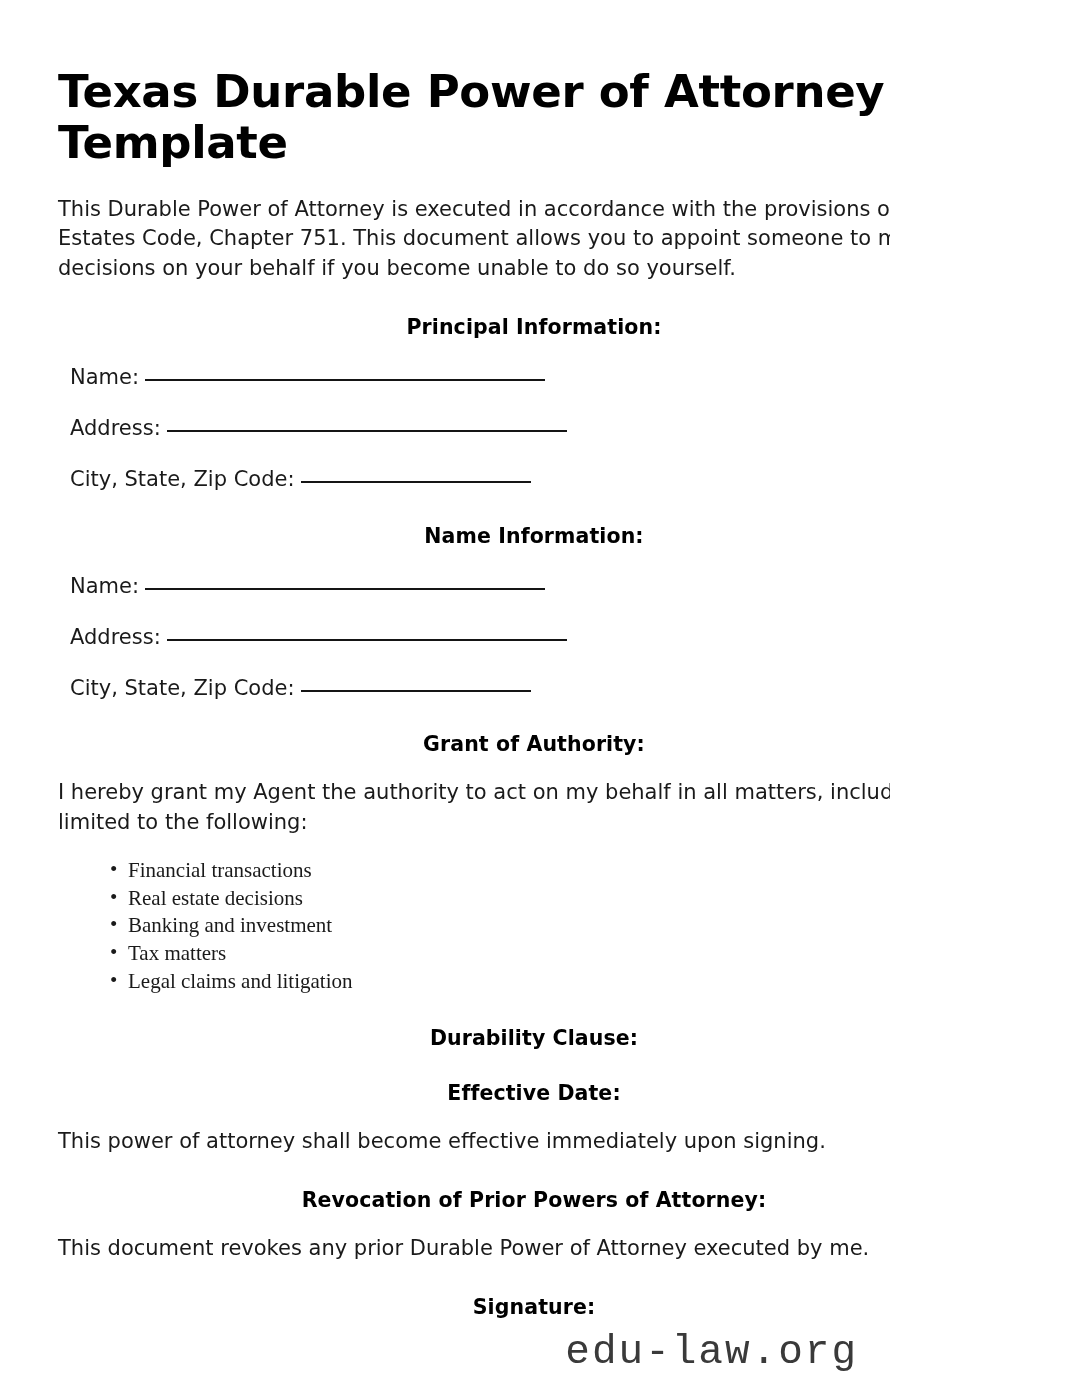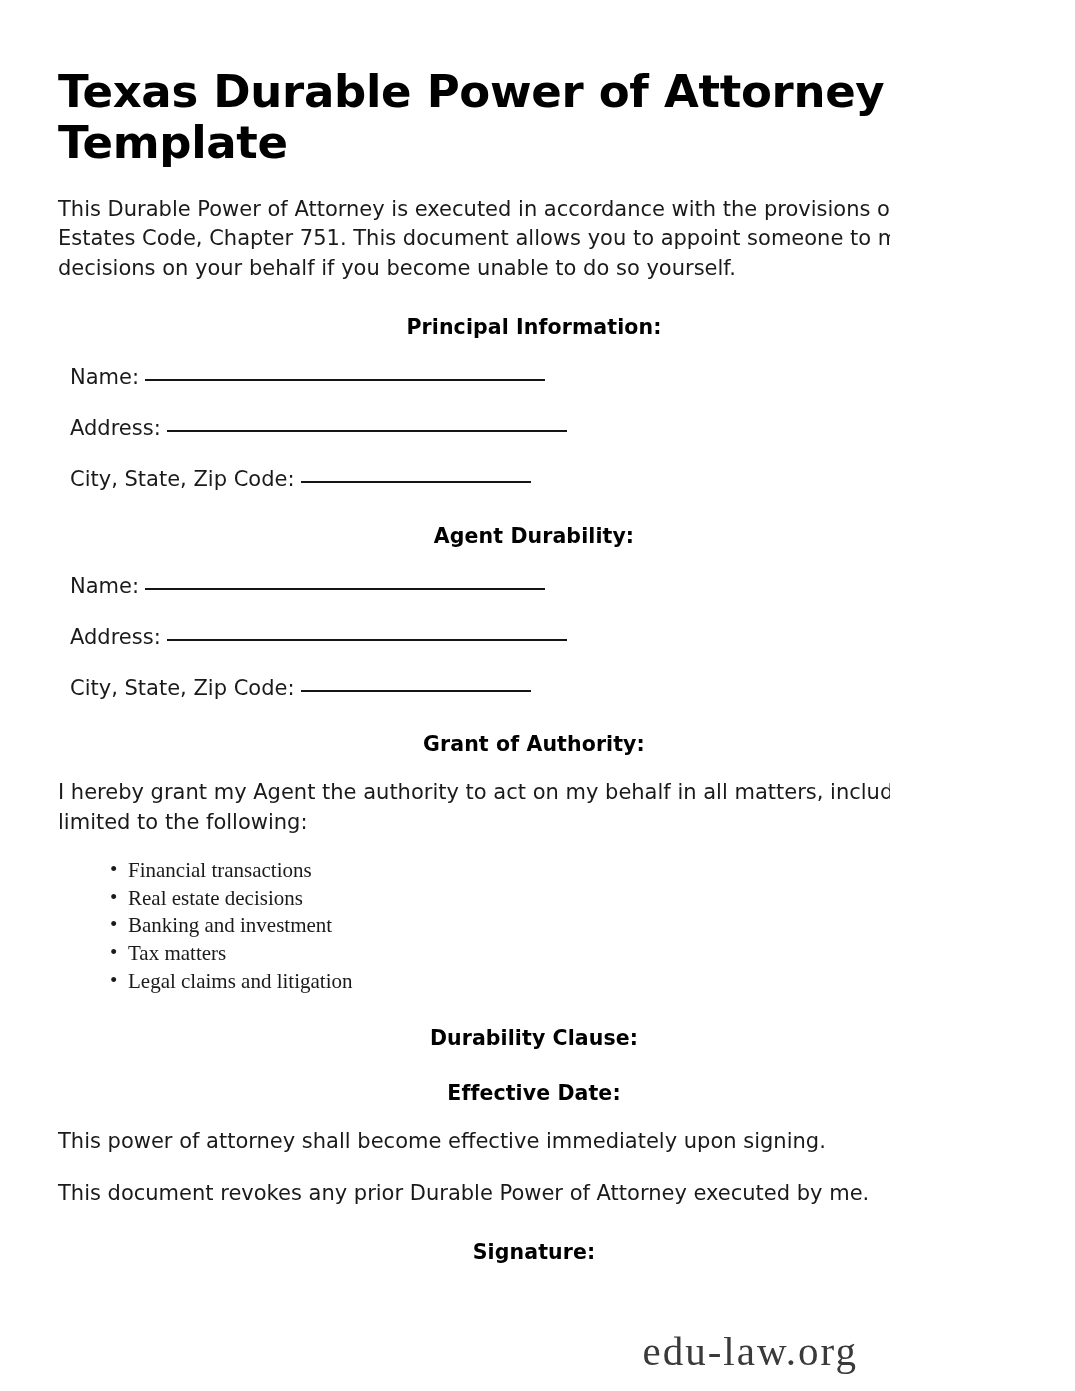--- a/index.html
+++ b/index.html
@@ -98,21 +98,21 @@
     left: 0;
     top: -1px;
     font-size: 21px;
     line-height: 1.23;
     color: #1a1a1a;
   }
   .watermark {
     position: absolute;
     right: 32px;
     bottom: 16px;
-    font-family: Liberation Serif, serif;
+    font-family: Liberation Mono, monospace;
     font-size: 41px;
     letter-spacing: 2px;
     color: #3a3a3a;
     white-space: nowrap;
     text-align: center;
   }
 </style>
 </head>
 <body>
 
@@ -130,21 +130,21 @@
     </div>
 
     <div class="field-row">
       <span class="field-label">Address:</span><span class="blank-line blank-long"></span>
     </div>
 
     <div class="field-row">
       <span class="field-label">City, State, Zip Code:</span><span class="blank-line blank-short"></span>
     </div>
 
-    <h2 class="section-heading">Agent Durability:</h2>
+    <h2 class="section-heading">Name Information:</h2>
 
     <div class="field-row">
       <span class="field-label">Name:</span><span class="blank-line blank-long"></span>
     </div>
 
     <div class="field-row">
       <span class="field-label">Address:</span><span class="blank-line blank-long"></span>
     </div>
 
     <div class="field-row">
@@ -163,20 +163,21 @@
       <li>Legal claims and litigation</li>
     </ul>
 
     <h2 class="section-heading">Durability Clause:</h2>
 
 
     <h2 class="section-heading">Effective Date:</h2>
 
     <p class="body-text">This power of attorney shall become effective immediately upon signing.</p>
 
+    <h2 class="section-heading">Revocation of Prior Powers of Attorney:</h2>
 
     <p class="body-text">This document revokes any prior Durable Power of Attorney executed by me.</p>
 
     <h2 class="section-heading">Signature:</h2>
 
   </div>
 
   <div class="watermark">edu-law.org</div>
 </div>
 

